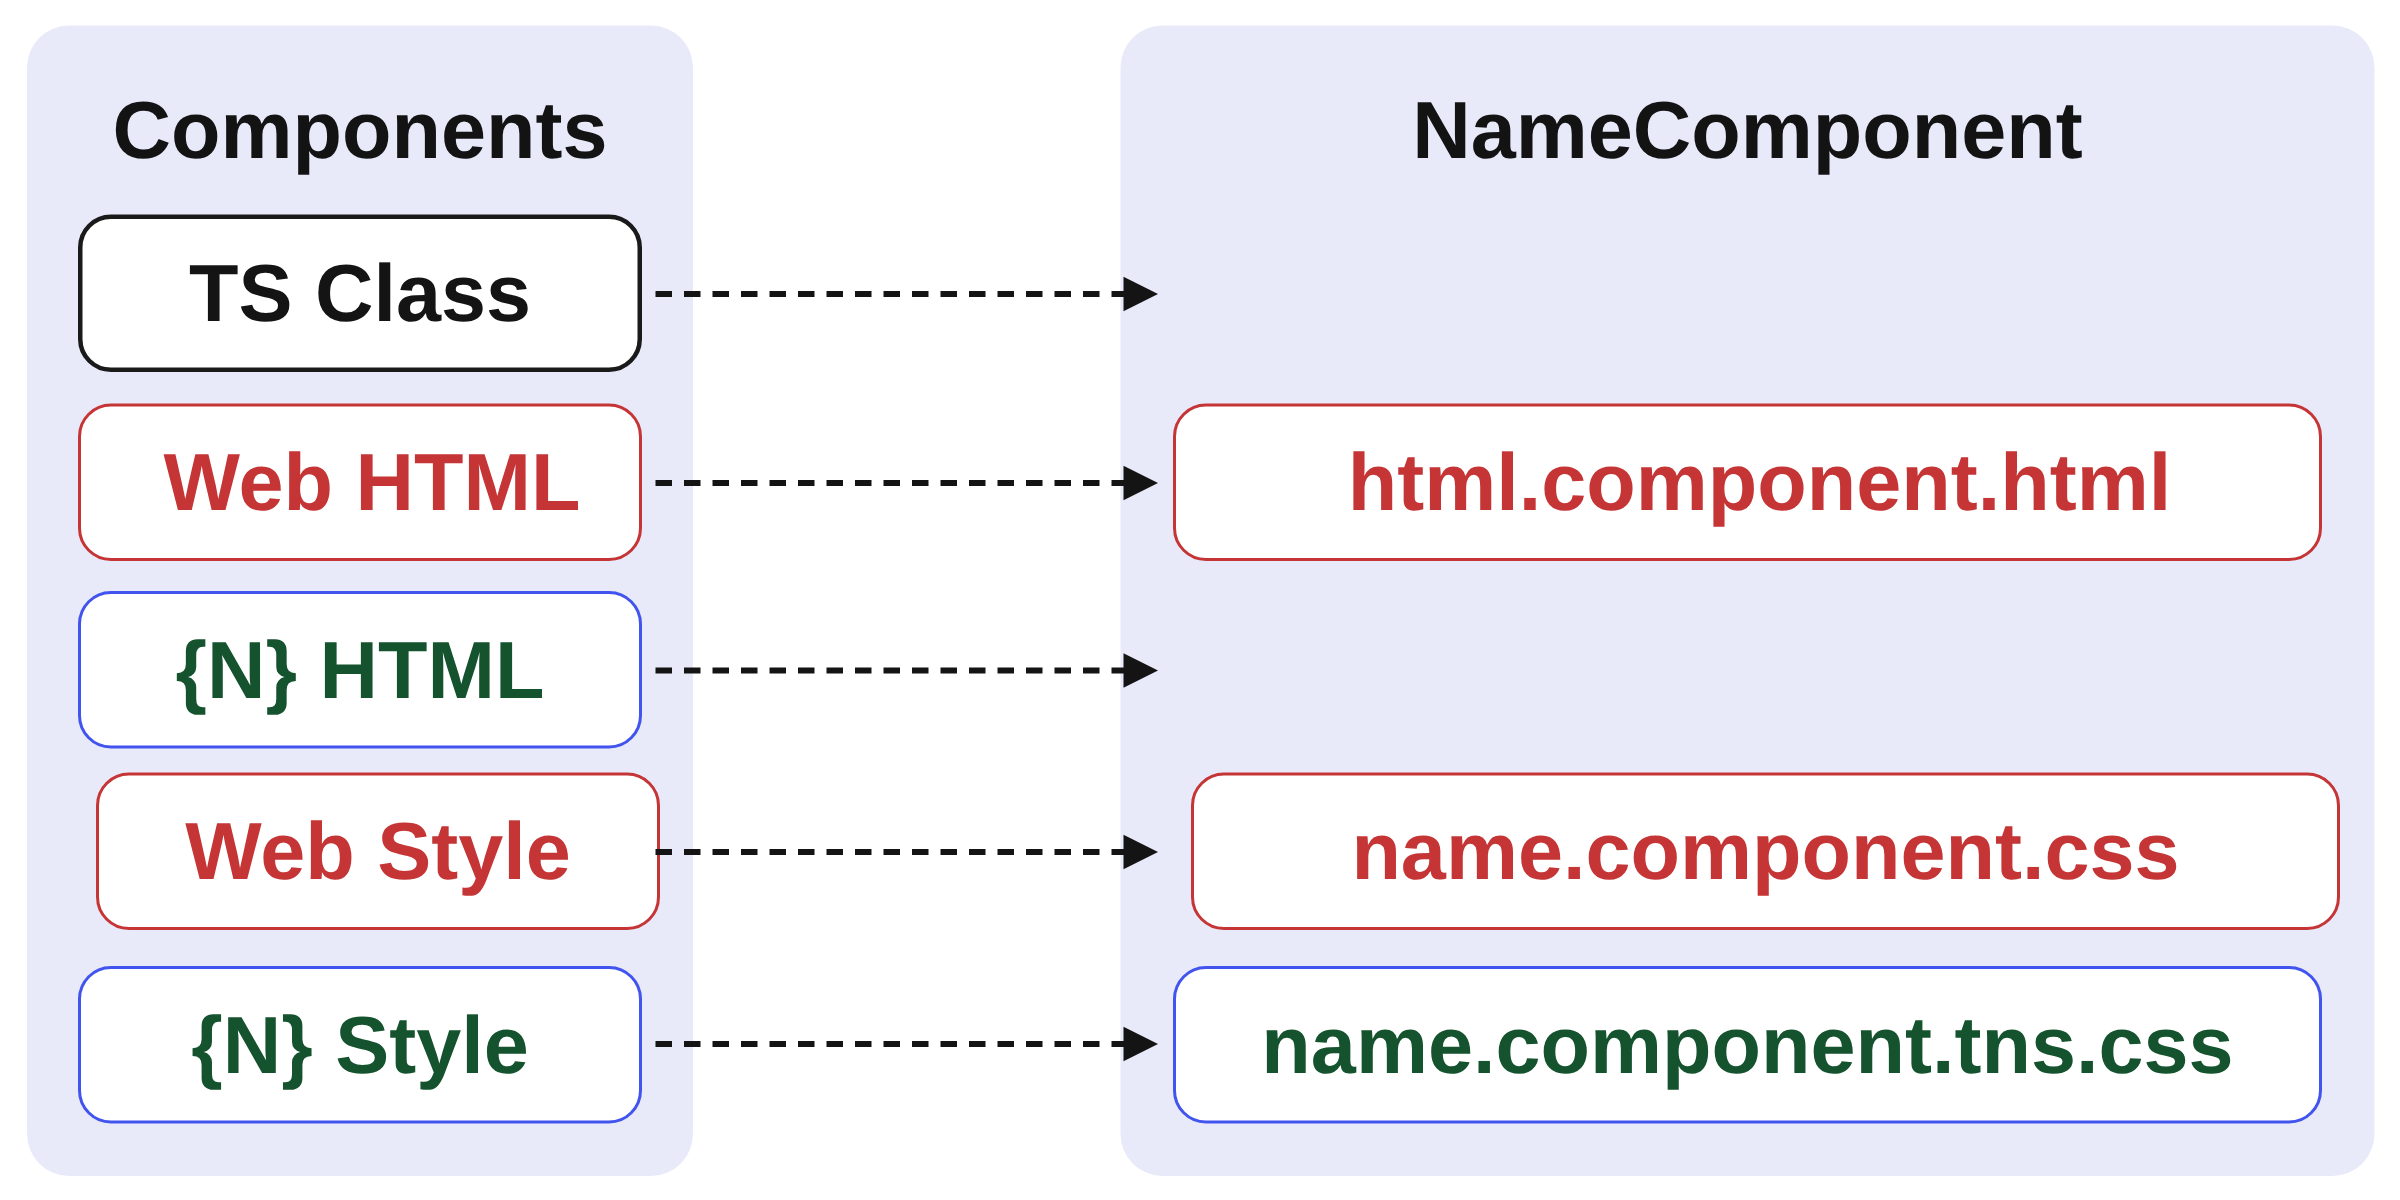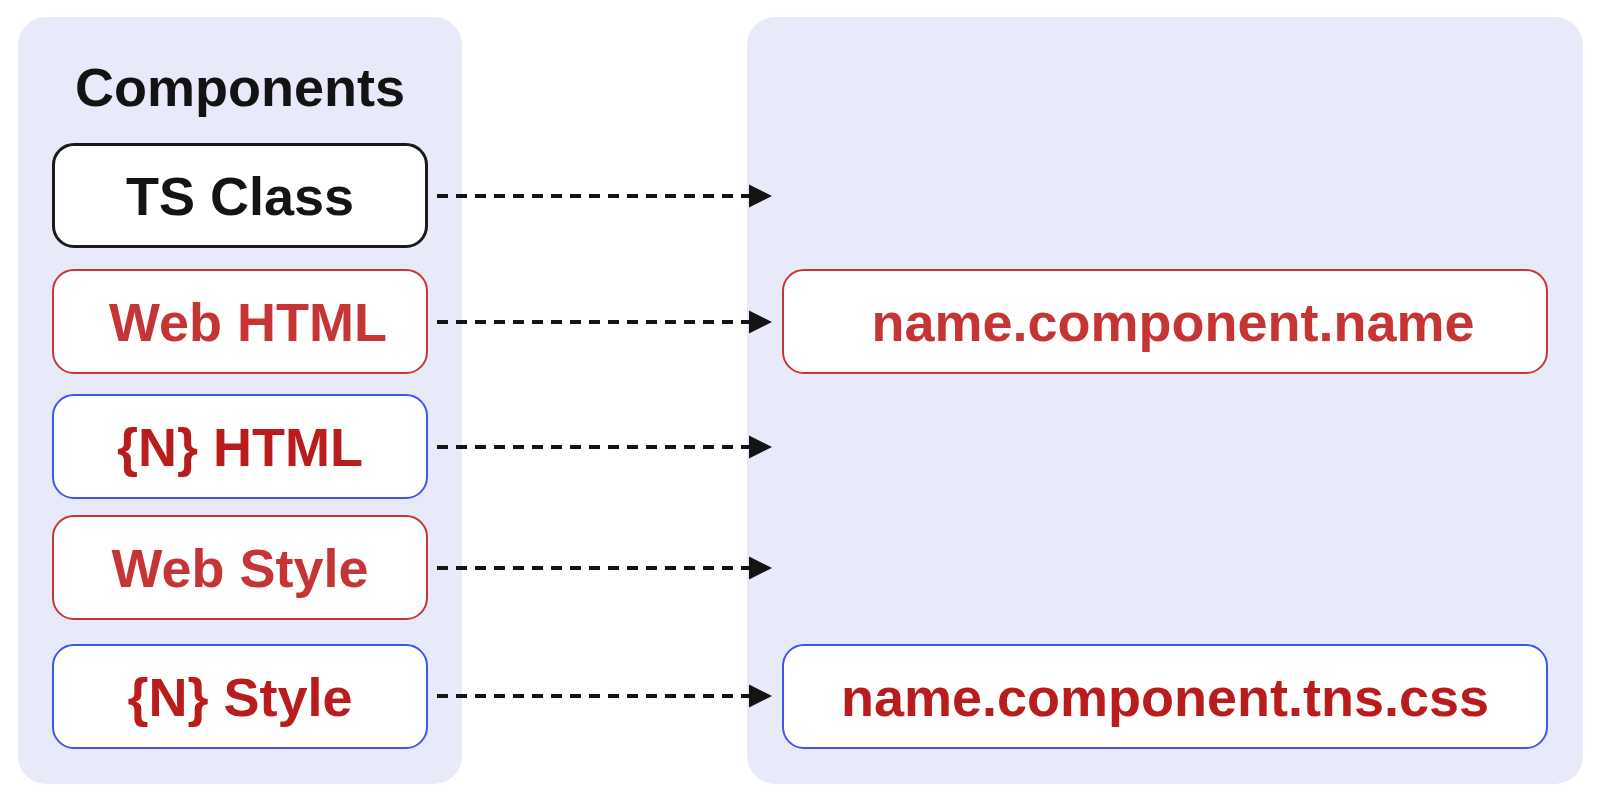--- a/index.html
+++ b/index.html
@@ -49,25 +49,25 @@
     font-size: 54px;
     font-weight: 700;
     white-space: nowrap;
     box-sizing: border-box;
   }
   .panel-left  .box { left: 34px; width: 376px; }
   .panel-right .box { left: 35px; width: 766px; }
   .row-0 { top: 126px; }
   .row-1 { top: 252px; padding-left: 16px; }
   .row-2 { top: 377px; }
-  .row-3 { top: 498px; }
+  .row-3 { top: 498px; margin-left: 12px; }
   .row-4 { top: 627px; }
   .v-black { border: 3px solid #1A1A1A;   color: #141414; }
   .v-red   { border: 2.5px solid #C63536; color: #C63536; }
-  .v-blue  { border: 2.5px solid #4254EE; color: #b91c1c; }
+  .v-blue  { border: 2.5px solid #4254EE; color: #14532d; }
   .arrows {
     position: absolute;
     left: 0;
     top: 0;
     width: 1600px;
     height: 800px;
     pointer-events: none;
   }
 </style>
 </head>
@@ -78,21 +78,23 @@
   <div class="panel panel-left">
     <div class="panel-title">Components</div>
     <div class="box row-0 v-black">TS Class</div>
     <div class="box row-1 v-red">Web HTML</div>
     <div class="box row-2 v-blue">{N} HTML</div>
     <div class="box row-3 v-red">Web Style</div>
     <div class="box row-4 v-blue">{N} Style</div>
   </div>
 
   <div class="panel panel-right">
-    <div class="box row-1 v-red">name.component.name</div>
+    <div class="panel-title">NameComponent</div>
+    <div class="box row-1 v-red">html.component.html</div>
+    <div class="box row-3 v-red">name.component.css</div>
     <div class="box row-4 v-blue">name.component.tns.css</div>
   </div>
 
   <svg class="arrows" width="1600" height="800" viewBox="0 0 1600 800" xmlns="http://www.w3.org/2000/svg">
     <g>
       <line x1="437" y1="196" x2="752" y2="196" stroke="#141414" stroke-width="4" stroke-dasharray="11 8"></line>
       <polygon points="772,196 749,184.5 749,207.5" fill="#141414"></polygon>
     </g>
     <g>
       <line x1="437" y1="322" x2="752" y2="322" stroke="#141414" stroke-width="4" stroke-dasharray="11 8"></line>

